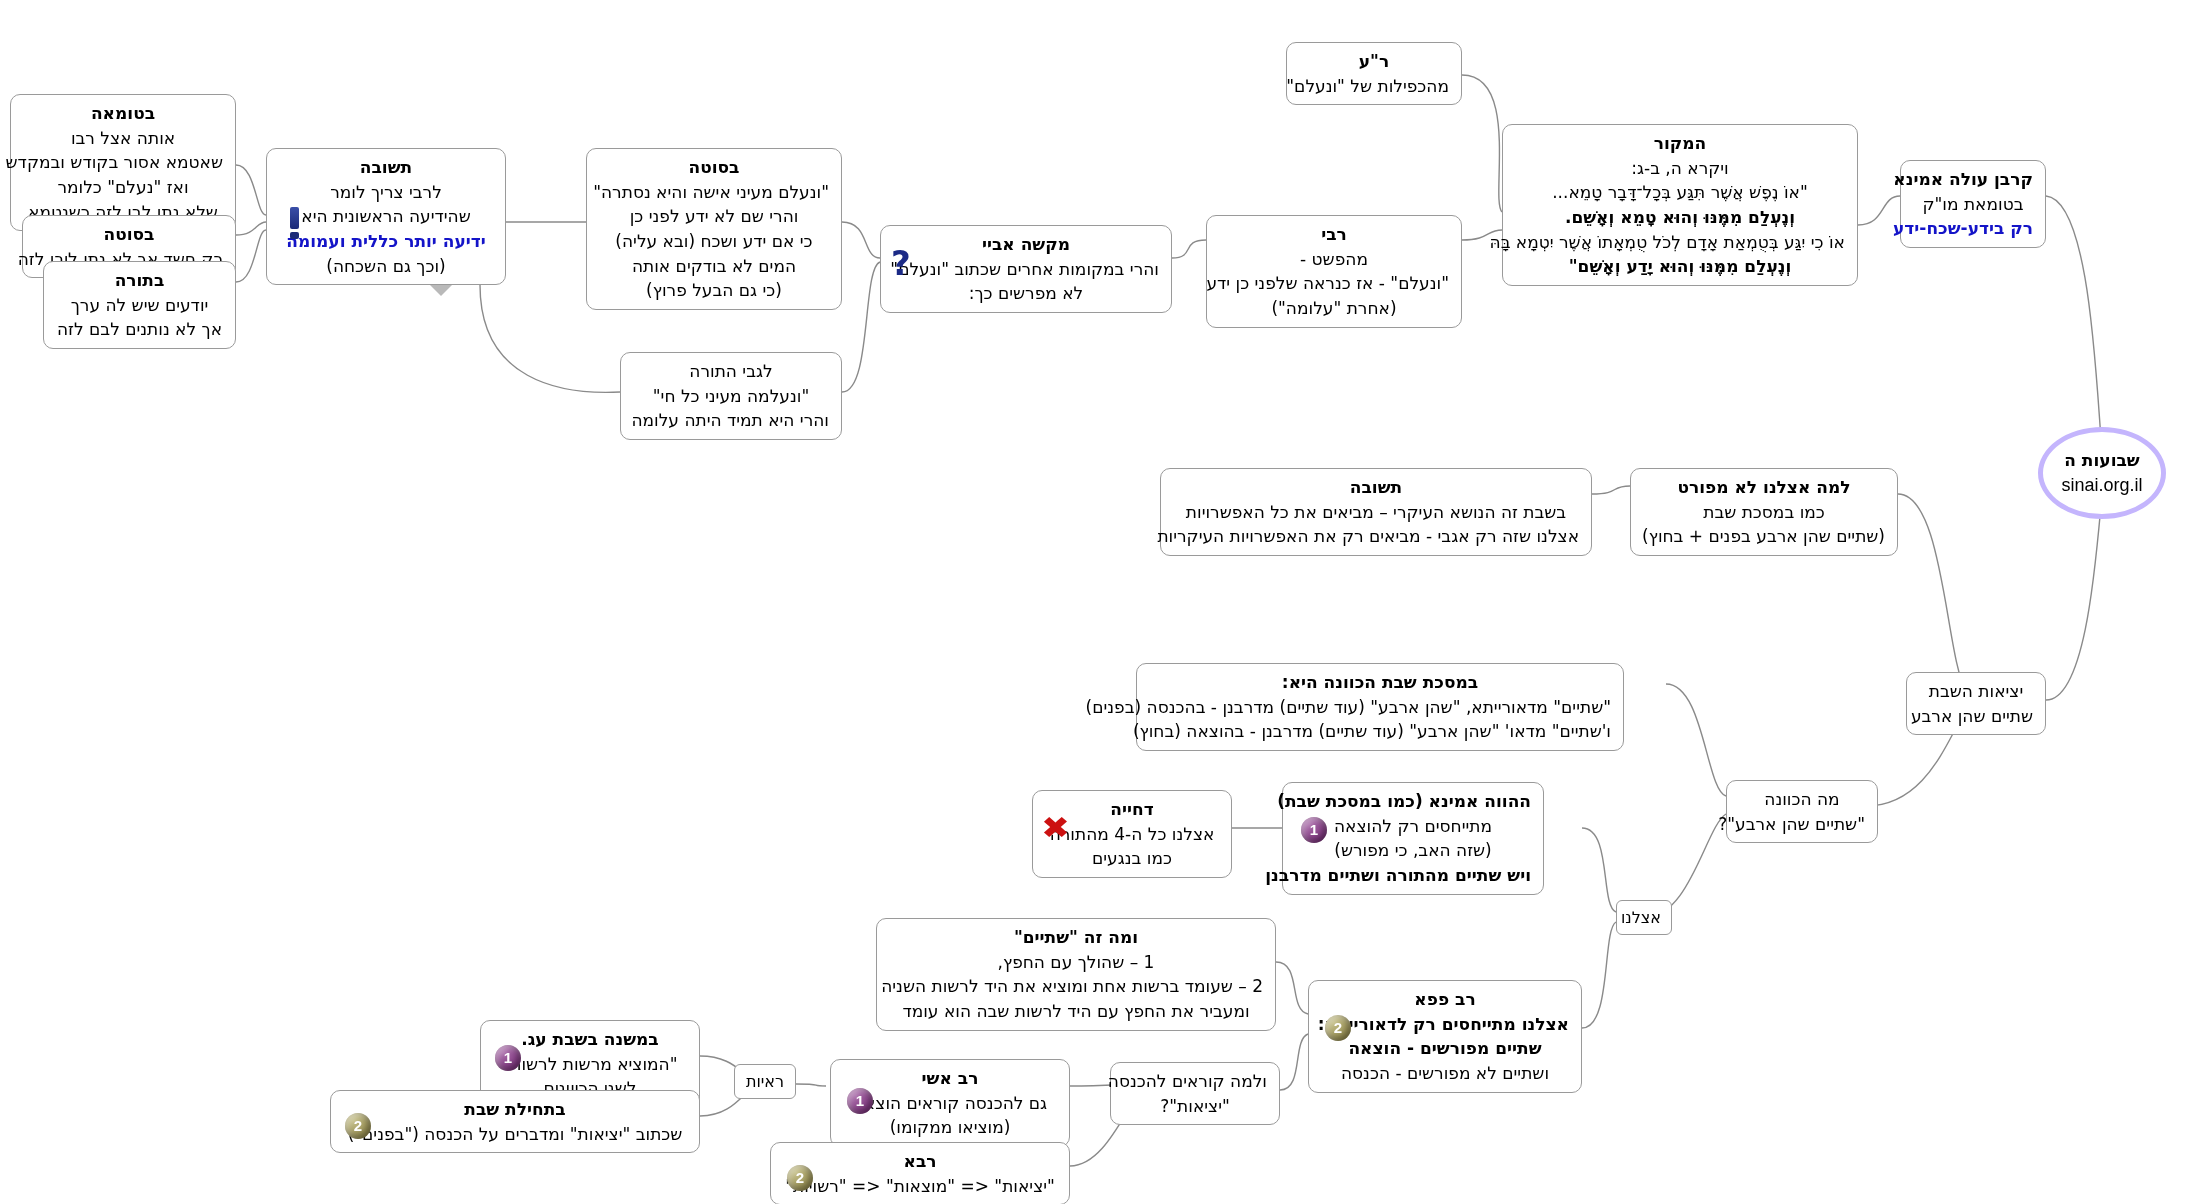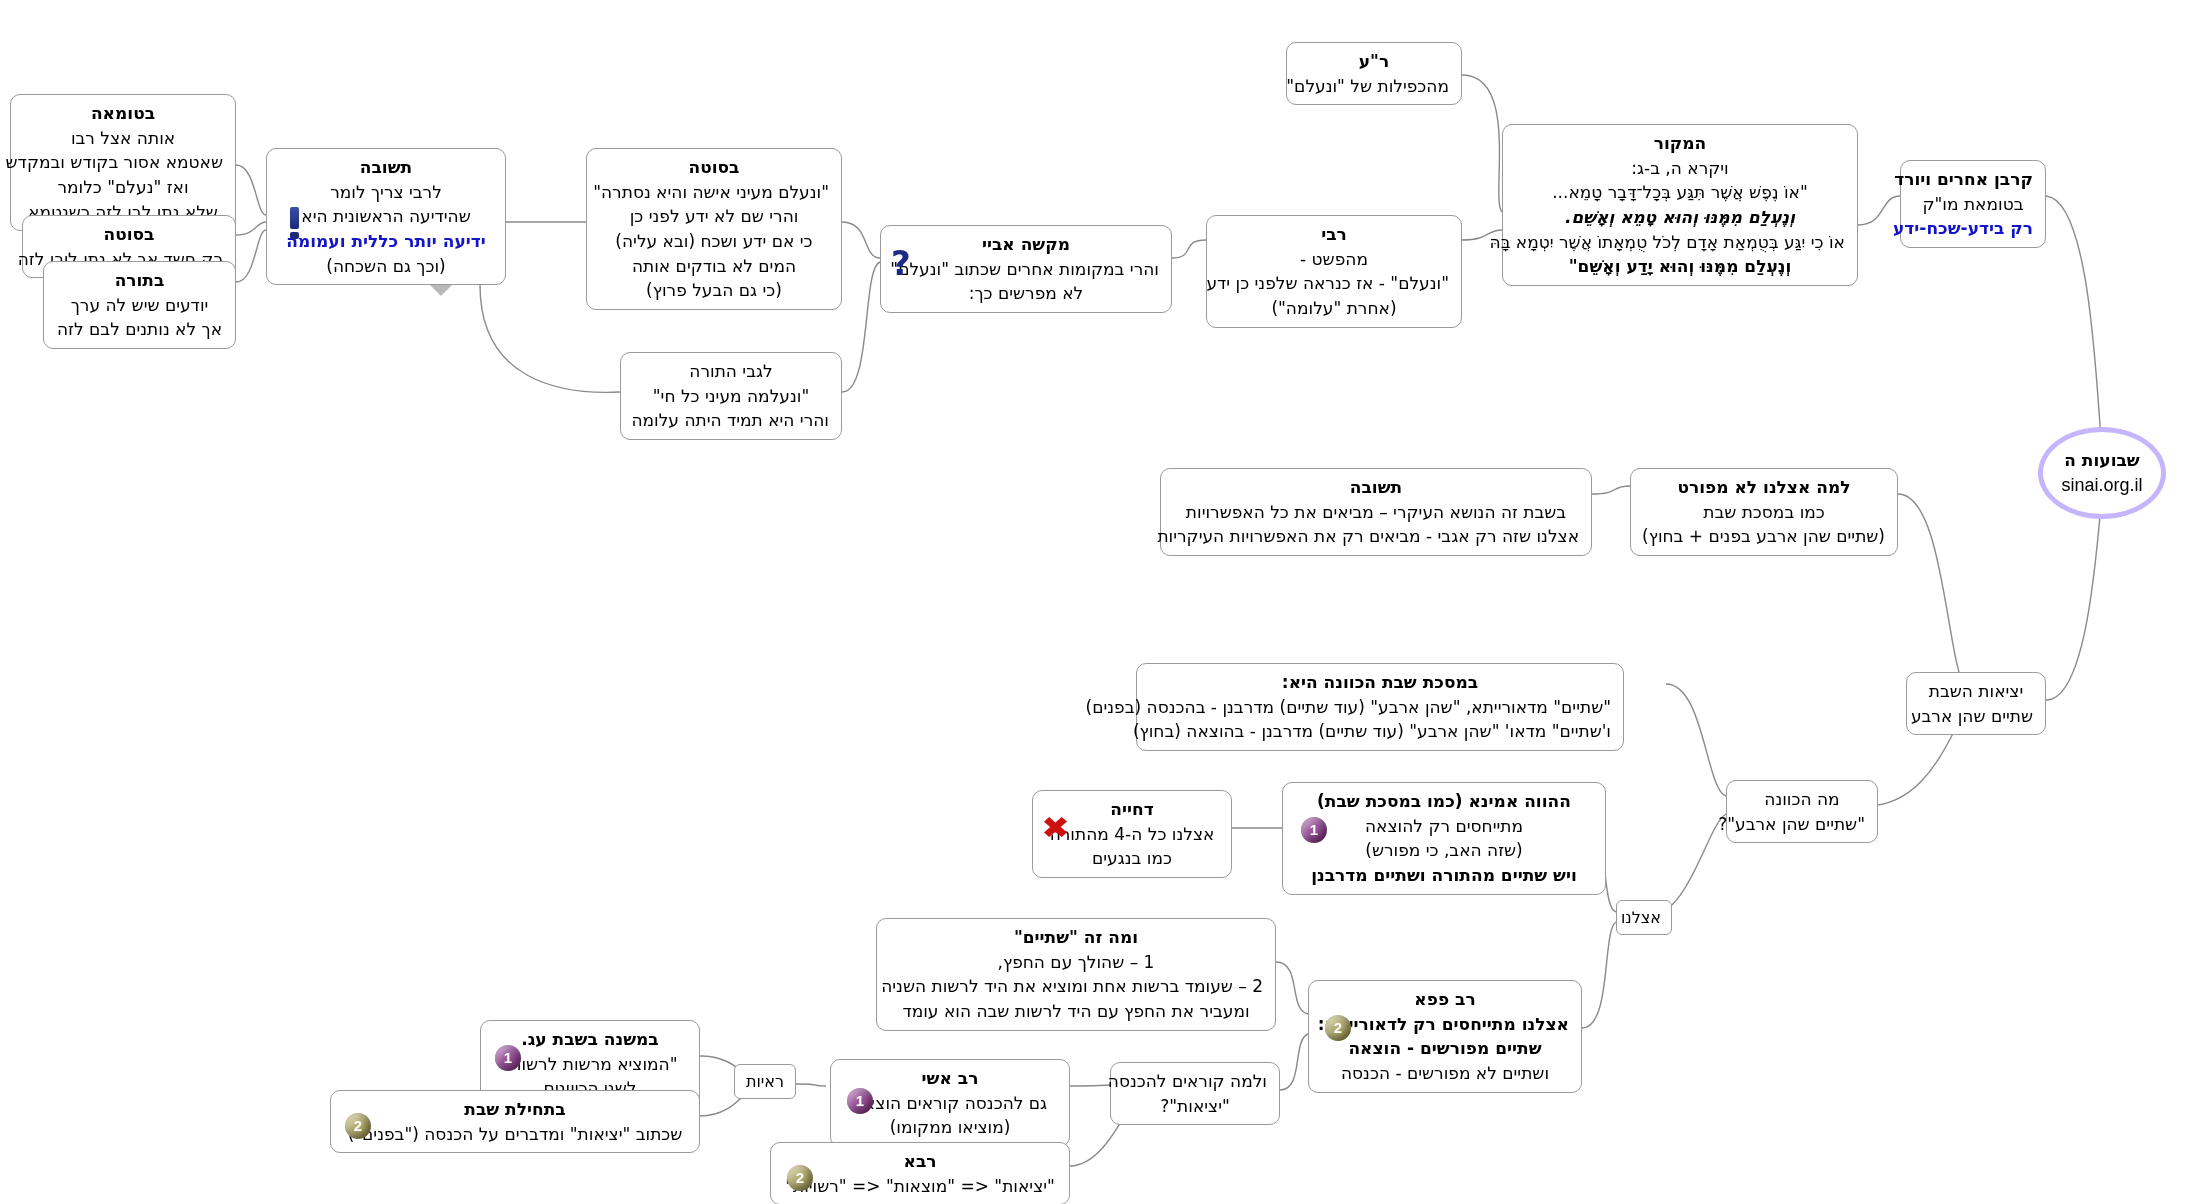--- a/index.html
+++ b/index.html
@@ -190,27 +190,27 @@
 
   <div class="node" style="left:1286px;top:42px;width:176px;">
     <span class="ttl">ר"ע</span>
     <span class="ln">מהכפילות של "ונעלם"</span>
   </div>
 
   <div class="node" style="left:1502px;top:124px;width:356px;">
     <span class="ttl">המקור</span>
     <span class="ln">ויקרא ה, ב-ג:</span>
     <span class="ln">"אוֹ נֶפֶשׁ אֲשֶׁר תִּגַּע בְּכָל־דָּבָר טָמֵא...</span>
-    <span class="ln" style="font-weight:bold;font-style:italic;">וְנֶעְלַם מִמֶּנּוּ  וְהוּא טָמֵא וְאָשֵׁם.</span>
+    <span class="ln" style="font-weight:bold;">וְנֶעְלַם מִמֶּנּוּ  וְהוּא טָמֵא וְאָשֵׁם.</span>
     <span class="ln">אוֹ כִי יִגַּע בְּטֻמְאַת אָדָם לְכֹל טֻמְאָתוֹ אֲשֶׁר יִטְמָא בָּהּ</span>
     <span class="ln" style="font-weight:bold;">וְנֶעְלַם מִמֶּנּוּ וְהוּא יָדַע וְאָשֵׁם"</span>
   </div>
 
   <div class="node" style="left:1900px;top:160px;width:146px;">
-    <span class="ttl">קרבן אחרים ויורד</span>
+    <span class="ttl">קרבן עולה אמינא</span>
     <span class="ln">בטומאת מו"ק</span>
     <span class="ln blue">רק בידע-שכח-ידע</span>
   </div>
 
   <div class="node root" style="left:2038px;top:427px;">
     <span class="ttl">שבועות ה</span>
     <span class="ln ln2">sinai.org.il</span>
   </div>
 
   <div class="node" style="left:1160px;top:468px;width:432px;">
@@ -238,21 +238,21 @@
 
   <div class="node" style="left:1726px;top:780px;width:152px;">
     <span class="ln">מה הכוונה</span>
     <span class="ln">"שתיים שהן ארבע"?</span>
   </div>
 
   <div class="node plain" style="left:1616px;top:900px;width:56px;padding-left:27px;">
     <span class="ln">אצלנו</span>
   </div>
 
-  <div class="node" style="left:1282px;top:782px;width:324px;">
+  <div class="node" style="left:1282px;top:782px;width:262px;">
     <span class="ttl">ההווה אמינא  (כמו במסכת שבת)</span>
     <span class="ln">מתייחסים רק להוצאה</span>
     <span class="ln">(שזה האב, כי מפורש)</span>
     <span class="ln" style="font-weight:bold;">ויש שתיים מהתורה  ושתיים מדרבנן</span>
     <span class="icon badge b1" style="left:18px;top:34px;">1</span>
   </div>
 
   <div class="node" style="left:1032px;top:790px;width:200px;">
     <span class="ttl">דחייה</span>
     <span class="ln">אצלנו כל ה-4 מהתורה</span>

